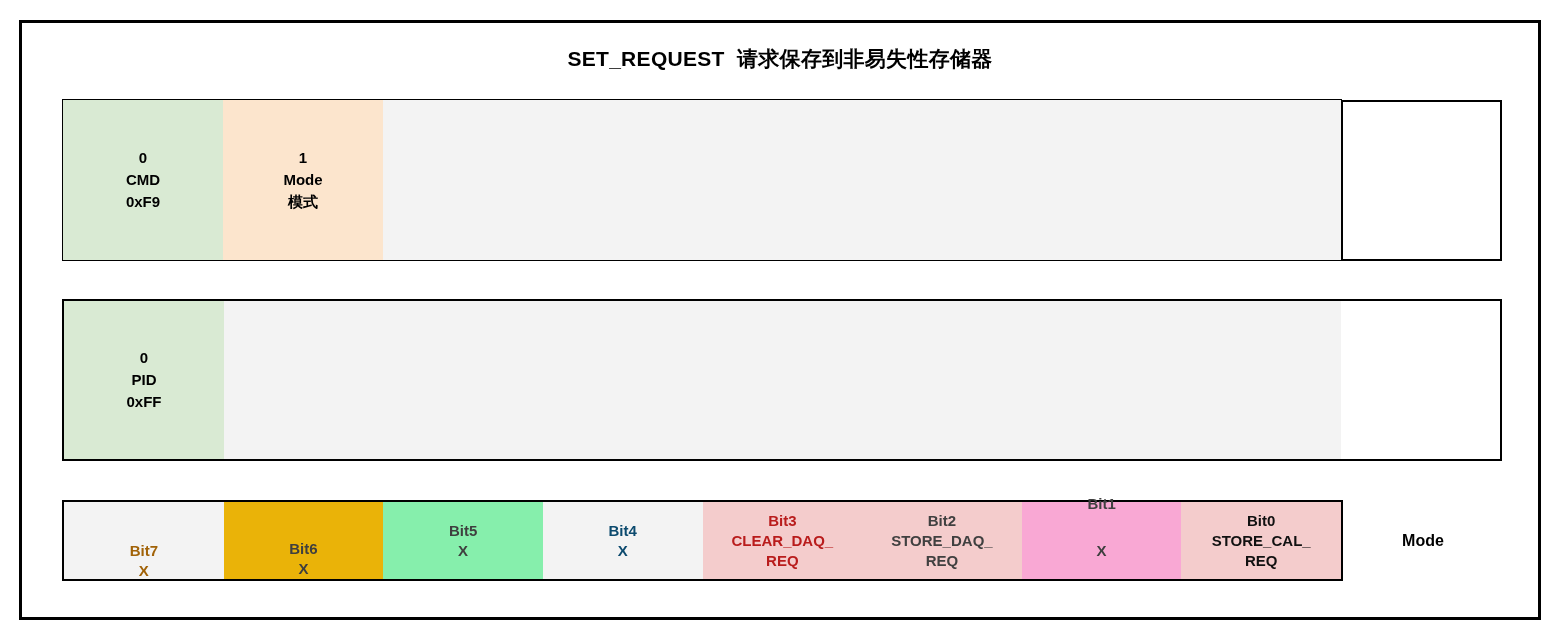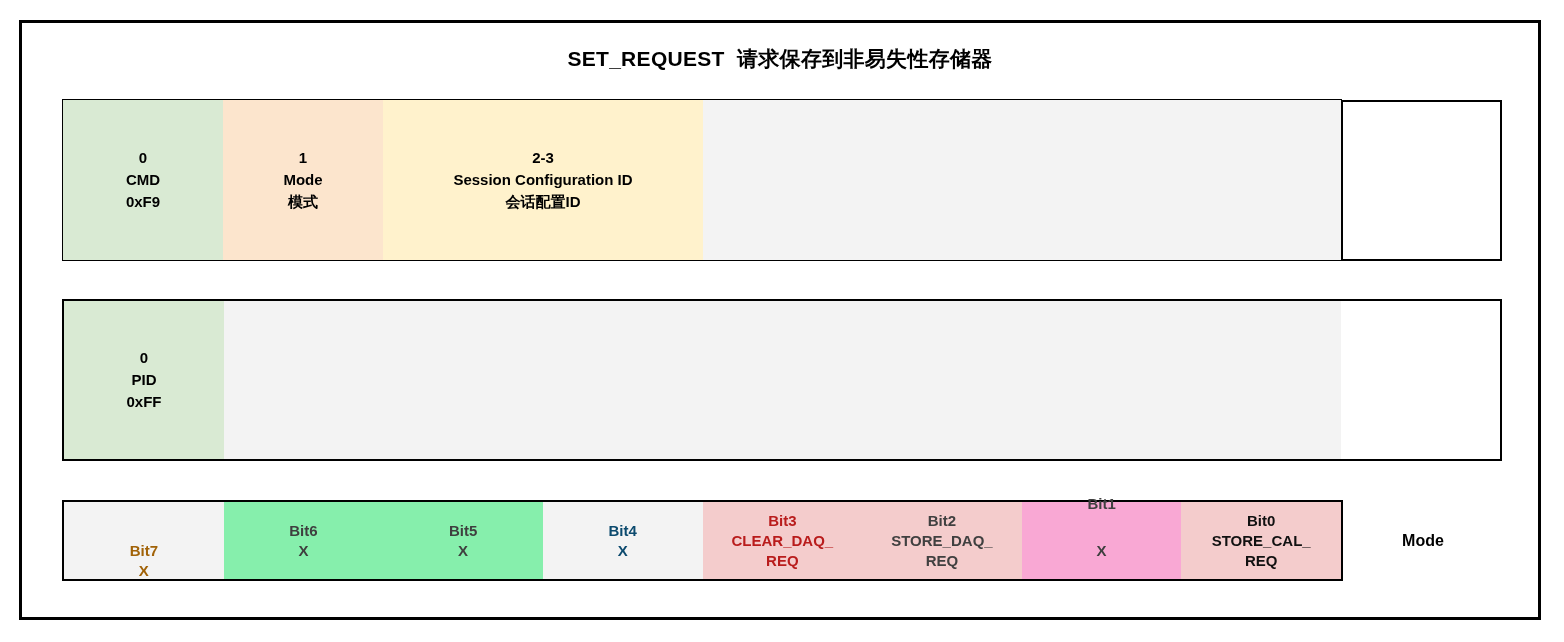--- a/index.html
+++ b/index.html
@@ -109,46 +109,41 @@
     <div class="cell byte-cell" style="flex: 0 0 160px; background-color: rgb(217, 234, 211);">
       <span class="ln">0</span>
       <span class="ln">CMD</span>
       <span class="ln">0xF9</span>
     </div>
     <div class="cell byte-cell" style="flex: 0 0 160px; background-color: rgb(252, 229, 205);">
       <span class="ln">1</span>
       <span class="ln">Mode</span>
       <span class="ln">模式</span>
     </div>
-    <div class="cell byte-cell" style="flex: 0 0 320px; background-color: rgb(255, 242, 204);">
-      <span class="ln">2-3</span>
-      <span class="ln">Session Configuration ID</span>
-      <span class="ln">会话配置ID</span>
-    </div>
     <div class="filler" style="background-color: rgb(243, 243, 243);"></div>
   </div>
   <div class="whitebox"></div>
 
   <div class="box2">
     <div class="cell byte-cell" style="flex: 0 0 160px; background-color: rgb(217, 234, 211);">
       <span class="ln">0</span>
       <span class="ln">PID</span>
       <span class="ln">0xFF</span>
     </div>
     <div style="flex: 0 0 1117px; background-color: rgb(243, 243, 243);"></div>
     <div class="filler" style="background-color: rgb(255, 255, 255);"></div>
   </div>
 
   <div class="box3">
     <div class="cell bit-cell" style="background-color: rgb(243, 243, 243); color: #a16207; margin-top: 40px;">
       <span class="ln">Bit7</span>
       <span class="ln">X</span>
       <span class="ln"></span>
     </div>
-    <div class="cell bit-cell" style="background-color: #86efac; color: rgb(63, 63, 63);">
+    <div class="cell bit-cell" style="background-color: #eab308; color: rgb(63, 63, 63); justify-content: flex-end;">
       <span class="ln">Bit6</span>
       <span class="ln">X</span>
       <span class="ln"></span>
     </div>
     <div class="cell bit-cell" style="background-color: #86efac; color: rgb(63, 63, 63);">
       <span class="ln">Bit5</span>
       <span class="ln">X</span>
       <span class="ln"></span>
     </div>
     <div class="cell bit-cell" style="background-color: rgb(243, 243, 243); color: #0c4a6e;">

